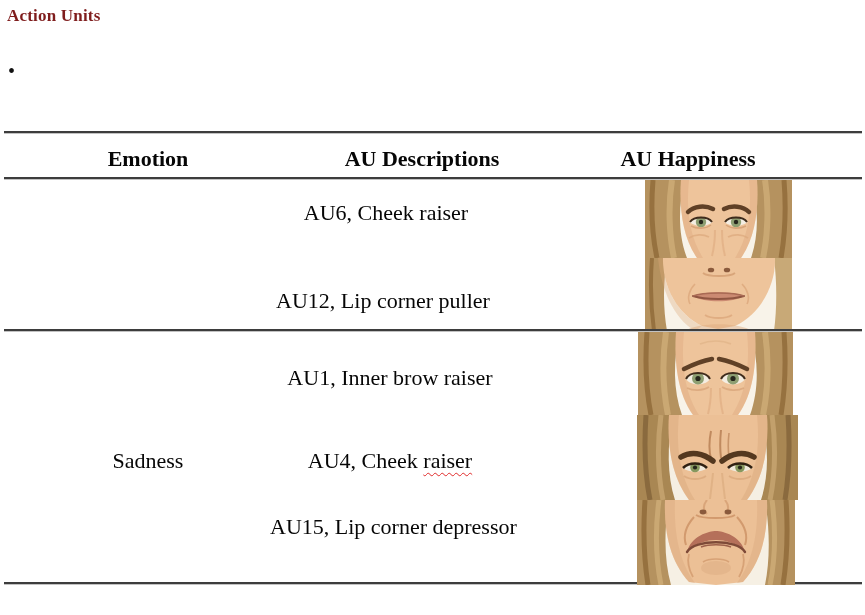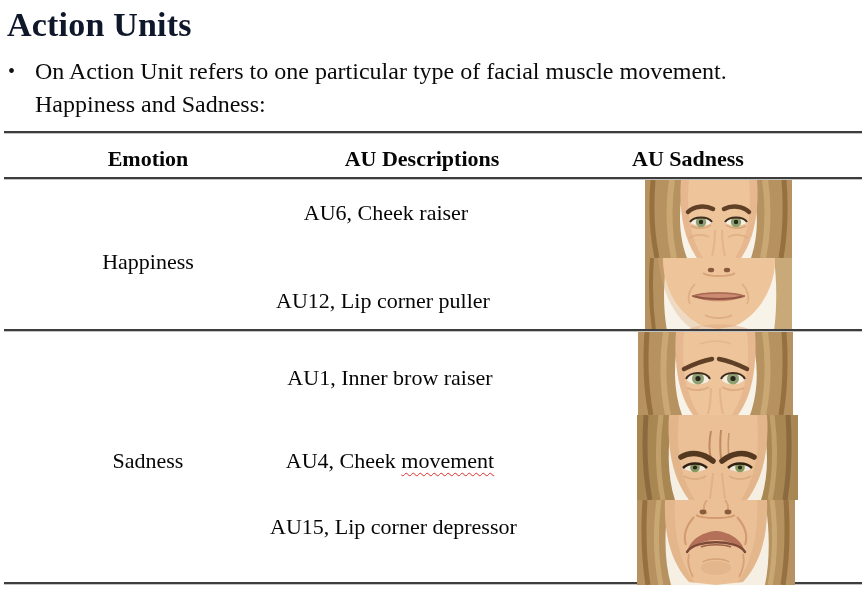--- a/index.html
+++ b/index.html
@@ -9,24 +9,24 @@
     width: 865px;
     height: 615px;
     background: #ffffff;
     overflow: hidden;
     font-family: "Liberation Serif", serif;
     color: #000;
   }
   .title {
     position: absolute;
     left: 7px; top: 6px;
-    font-size: 34px;
+    font-size: 17px;
     font-weight: 700;
     letter-spacing: 0.2px;
-    color: #0f172a;
+    color: #7f1d1d;
   }
   .bullet-row {
     position: absolute;
     left: 8px; top: 55px;
     width: 854px;
     display: flex;
   }
   .bullet-glyph {
     width: 27px;
     font-size: 20px;
@@ -75,42 +75,37 @@
 </style>
 </head>
 <body>
 
 <div class="slide">
 
   <h1 class="title">Action Units</h1>
 
   <div class="bullet-row">
     <span class="bullet-glyph">•</span>
-    <p class="bullet-text">
-      <span>On Action Unit refers to one particular type of facial muscle movement.</span><br>
-      <span>Happiness and Sadness:</span>
-    </p>
   </div>
 
   <div class="rule z3" style="top:131px"></div>
   <div class="rule z3" style="top:177px"></div>
   <div class="rule z3" style="top:329px"></div>
   <div class="rule z1" style="top:582px"></div>
 
   <div class="hdr" style="left:28px;  top:146px">Emotion</div>
   <div class="hdr" style="left:302px; top:146px">AU Descriptions</div>
-  <div class="hdr" style="left:568px; top:146px">AU Sadness</div>
+  <div class="hdr" style="left:568px; top:146px">AU Happiness</div>
 
   <div class="cell" style="left:266px; top:200px"><span>AU6, Cheek raiser</span><span class="flagged"></span></div>
-  <div class="cell" style="left:28px;  top:249px">Happiness</div>
   <div class="cell" style="left:263px; top:288px"><span>AU12, Lip corner puller</span><span class="flagged"></span></div>
 
   <div class="cell" style="left:270px; top:365px"><span>AU1, Inner brow raiser</span><span class="flagged"></span></div>
   <div class="cell" style="left:28px;  top:448px">Sadness</div>
-  <div class="cell" style="left:270px; top:448px"><span>AU4, Cheek </span><span class="flagged">movement</span></div>
+  <div class="cell" style="left:270px; top:448px"><span>AU4, Cheek </span><span class="flagged">raiser</span></div>
   <div class="cell" style="left:270px; top:514px"><span>AU15, Lip corner depressor</span><span class="flagged"></span></div>
 
   <div class="face-img" style="left:645px; top:180px; width:147px; height:78px">
     <svg viewBox="0 0 147 78" role="img" aria-label="woman upper face, cheeks raised with slight eye squint">
       <rect width="147" height="78" fill="#f8f3e9"></rect>
       <path d="M0,0 H40 C33,25 33,55 42,78 H0 Z" fill="#b5925f"></path>
       <path d="M8,0 C6,25 7,55 12,78" stroke="#96713f" stroke-width="5" fill="none"></path>
       <path d="M27,0 C23,25 24,55 29,78" stroke="#caa873" stroke-width="6" fill="none"></path>
       <path d="M147,0 H105 C114,25 114,55 106,78 H147 Z" fill="#b5925f"></path>
       <path d="M139,0 C141,25 140,55 136,78" stroke="#96713f" stroke-width="5" fill="none"></path>

